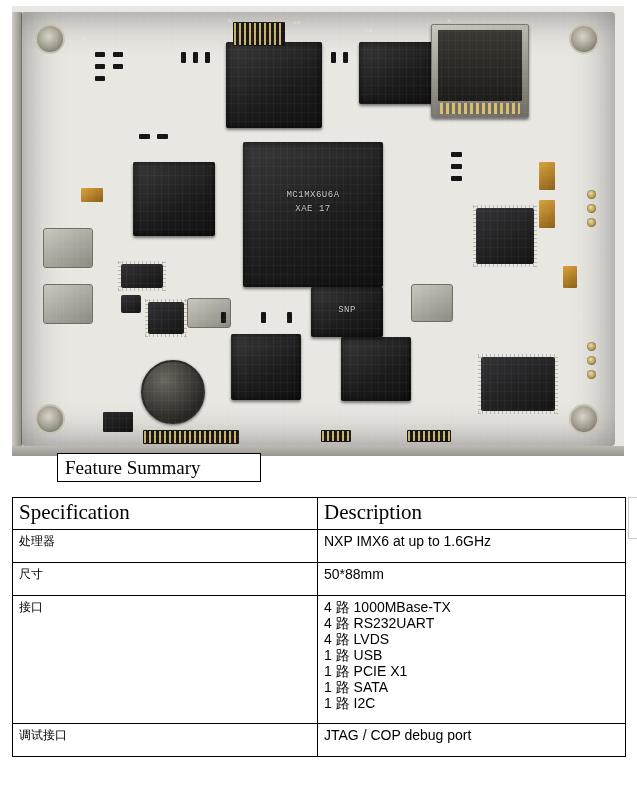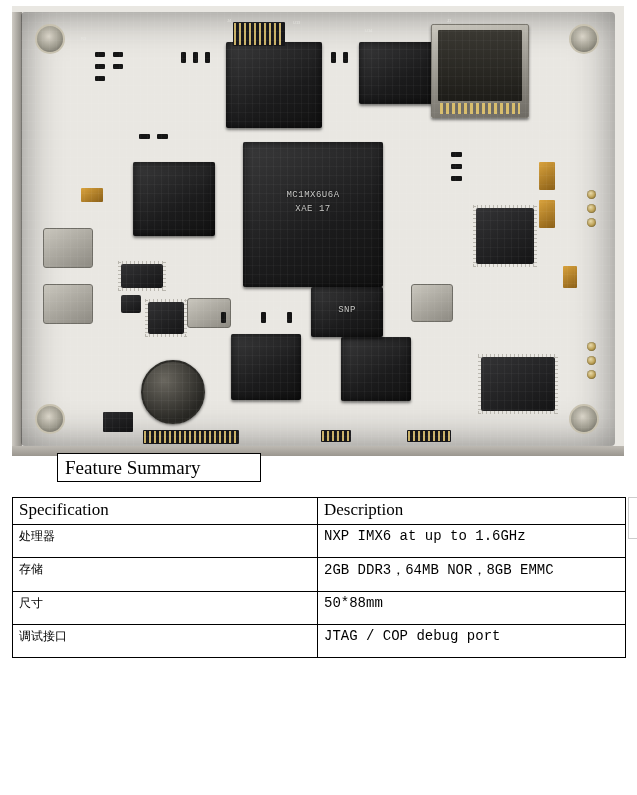--- a/index.html
+++ b/index.html
@@ -200,27 +200,27 @@
     width: 613px;
     border-collapse: collapse;
     table-layout: fixed;
   }
   .spec-table td {
     border: 1px solid #000;
     vertical-align: top;
     padding: 3px 6px 12px 6px;
     font-size: 12px;
     color: #000;
-    font-family: Liberation Mono, monospace;
+    font-family: Liberation Sans, sans-serif;
   }
   .spec-table col.c1 { width: 305px; }
   .spec-table col.c2 { width: 308px; }
   .spec-table tr.head td {
     font-family: "Liberation Serif", serif;
-    font-size: 17px;
+    font-size: 21px;
     padding: 2px 6px 4px 6px;
   }
   .spec-table td.desc {
     font-size: 14px;
   }
   .multi-line div {
     line-height: 16px;
   }
   .right-marks {
     position: absolute;
@@ -362,26 +362,34 @@
     <tbody>
       <tr class="head">
         <td>Specification</td>
         <td>Description</td>
       </tr>
       <tr>
         <td>处理器</td>
         <td class="desc">NXP IMX6 at up to 1.6GHz</td>
       </tr>
       <tr>
-        <td>存储</td>
-        <td class="desc">2GB DDR3，64MB NOR，8GB EMMC</td>
-      </tr>
-      <tr>
         <td>尺寸</td>
         <td class="desc">50*88mm</td>
+      </tr>
+      <tr>
+        <td>接口</td>
+        <td class="desc multi-line">
+          <div>4 路 1000MBase-TX</div>
+          <div>4 路 RS232UART</div>
+          <div>4 路 LVDS</div>
+          <div>1 路 USB</div>
+          <div>1 路 PCIE X1</div>
+          <div>1 路 SATA</div>
+          <div>1 路 I2C</div>
+        </td>
       </tr>
       <tr>
         <td>调试接口</td>
         <td class="desc">JTAG / COP debug port</td>
       </tr>
     </tbody>
   </table>
 
   <div class="right-marks"></div>
 

